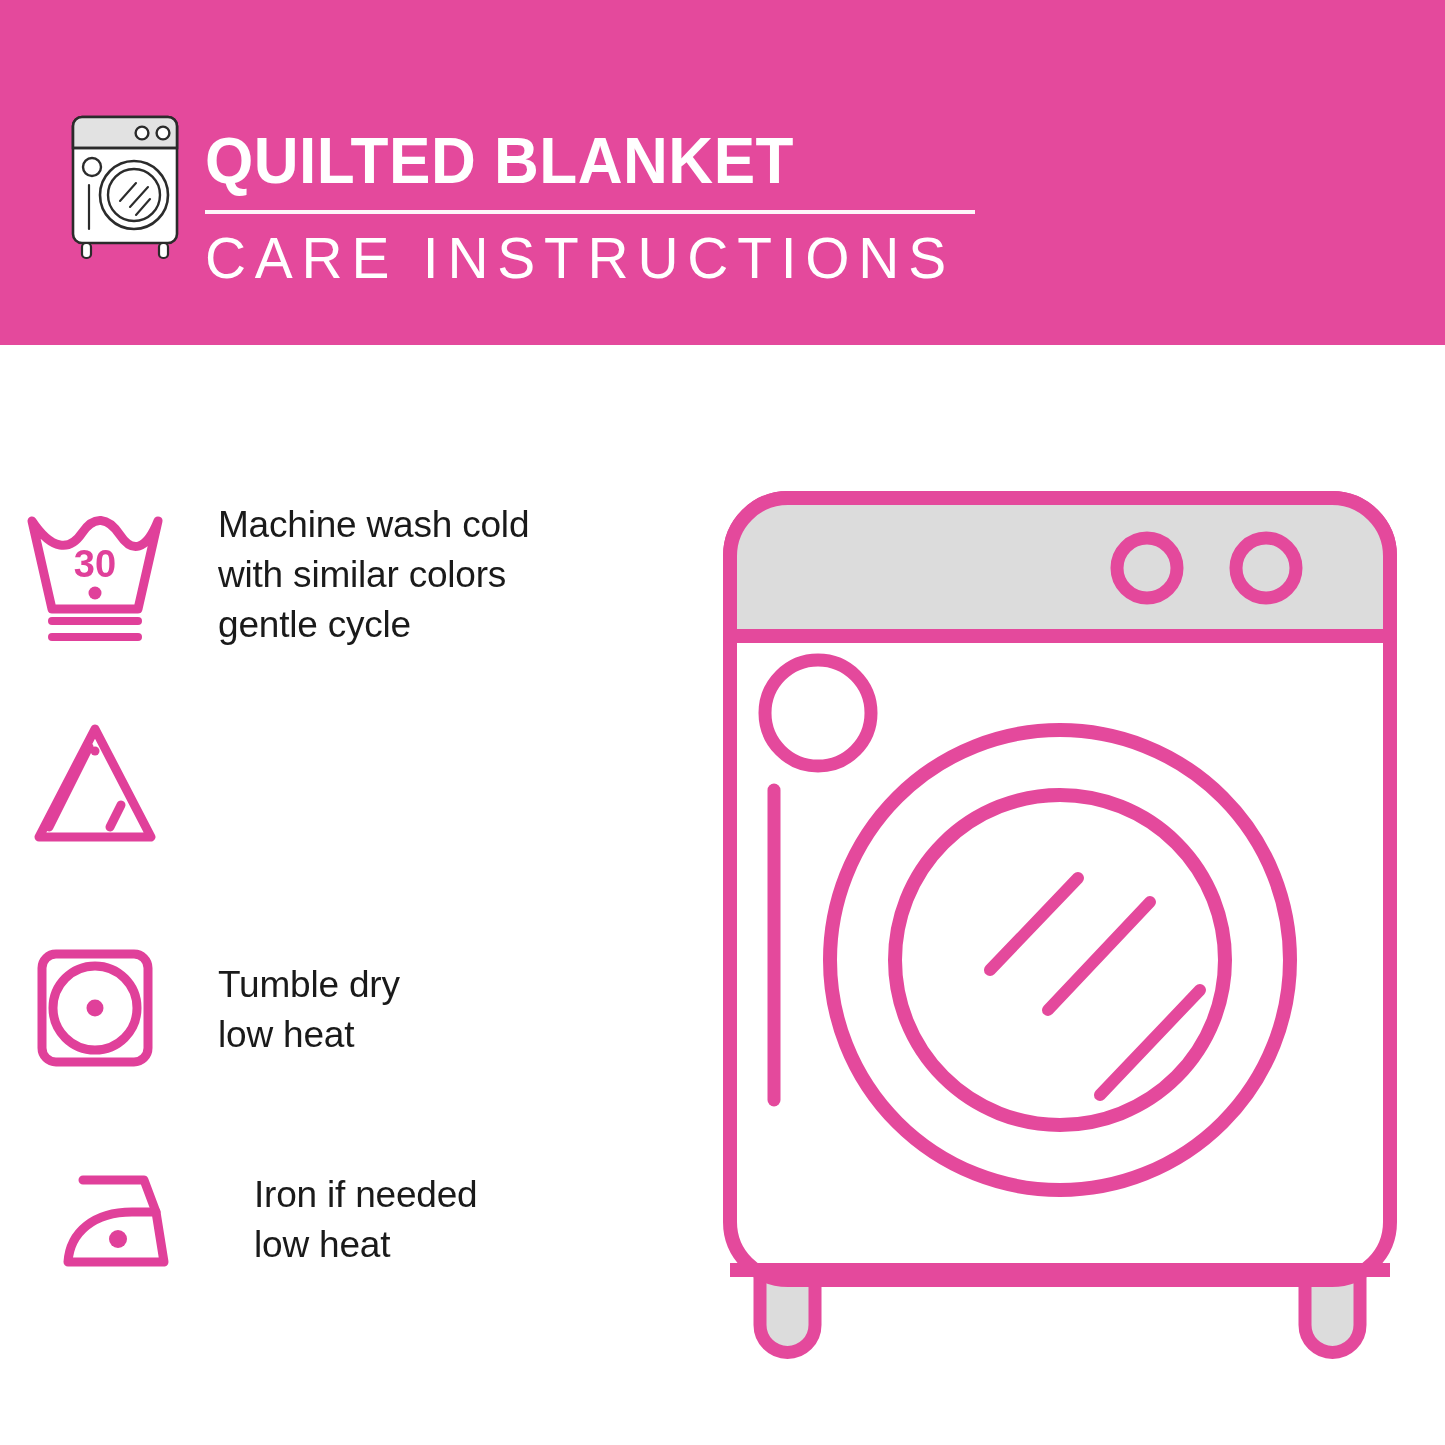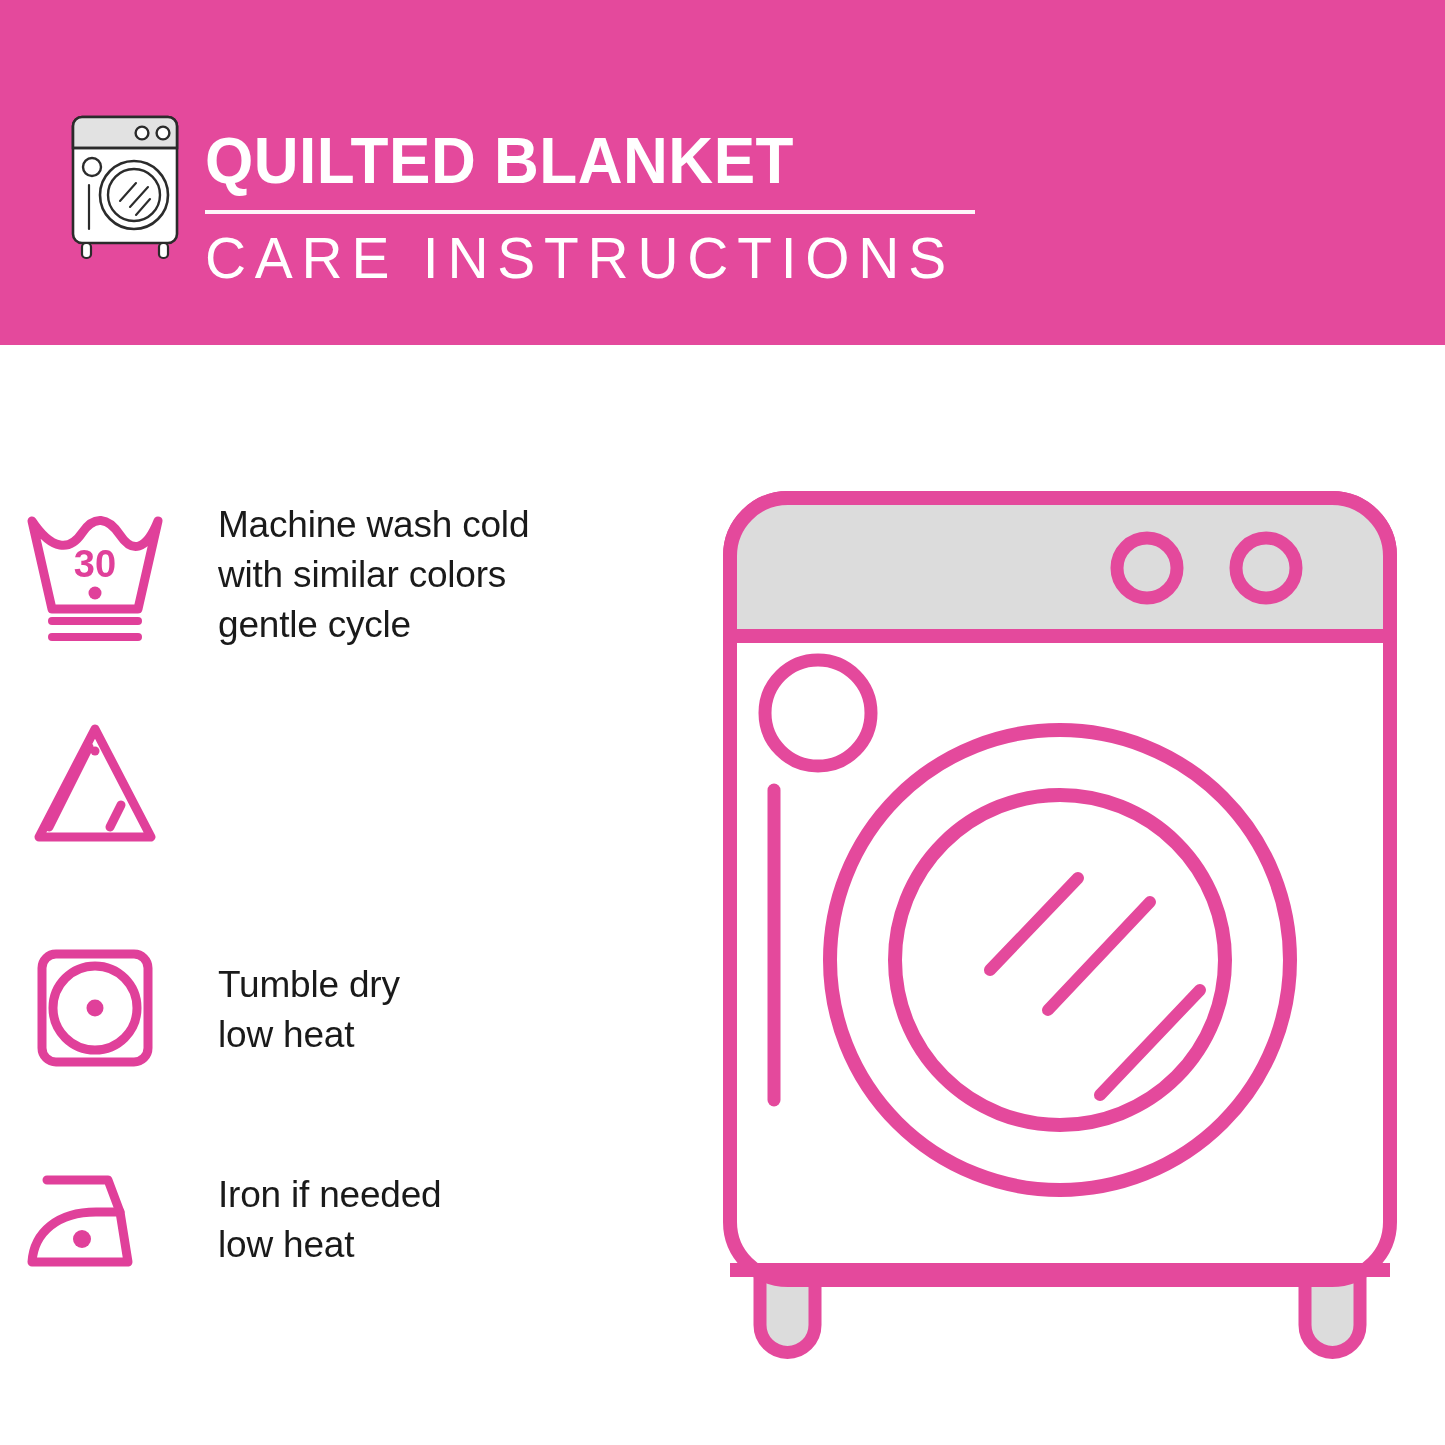--- a/index.html
+++ b/index.html
@@ -85,21 +85,21 @@
     position: absolute;
     left: 0;
     width: 700px;
     display: flex;
     align-items: center;
     gap: 28px;
   }
   .care-row-0 { top: 145px; }
   .care-row-1 { top: 355px; }
   .care-row-2 { top: 580px; }
-  .care-row-3 { top: 790px; }
+  .care-row-3 { top: 790px; margin-left: 36px; }
 
   .care-symbol {
     width: 190px;
     min-width: 190px;
     height: 170px;
     display: flex;
     align-items: center;
     justify-content: center;
   }
   .care-text {

